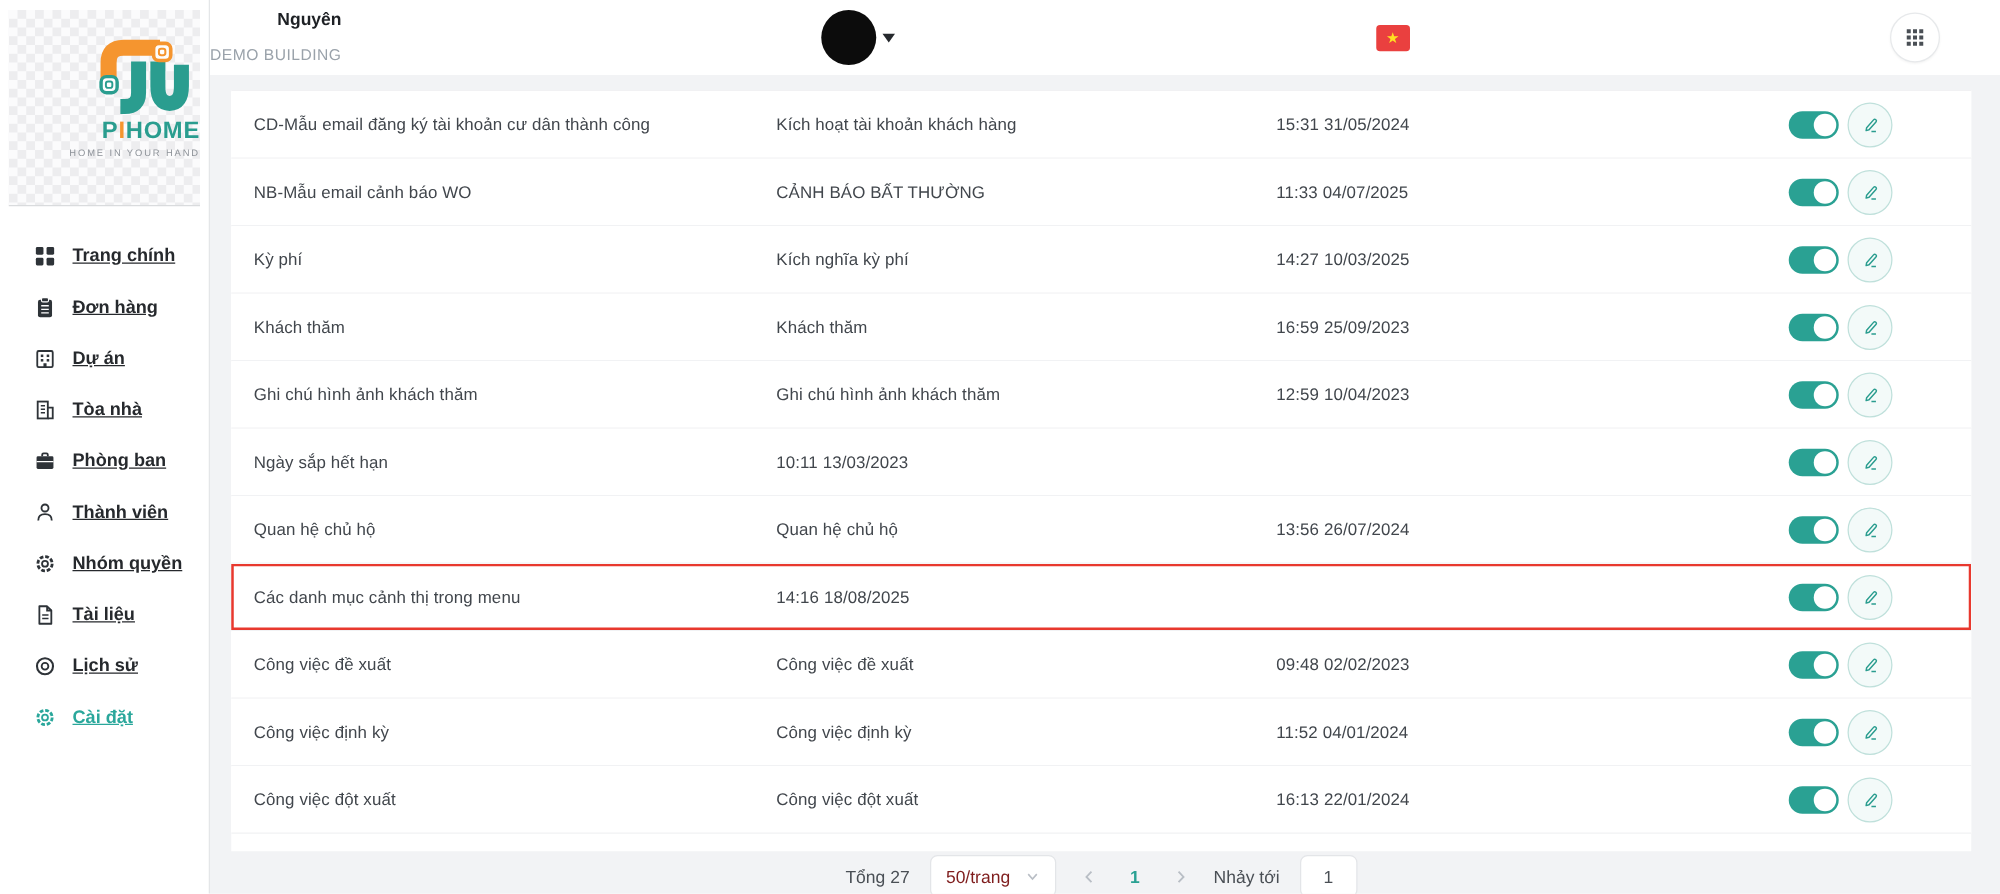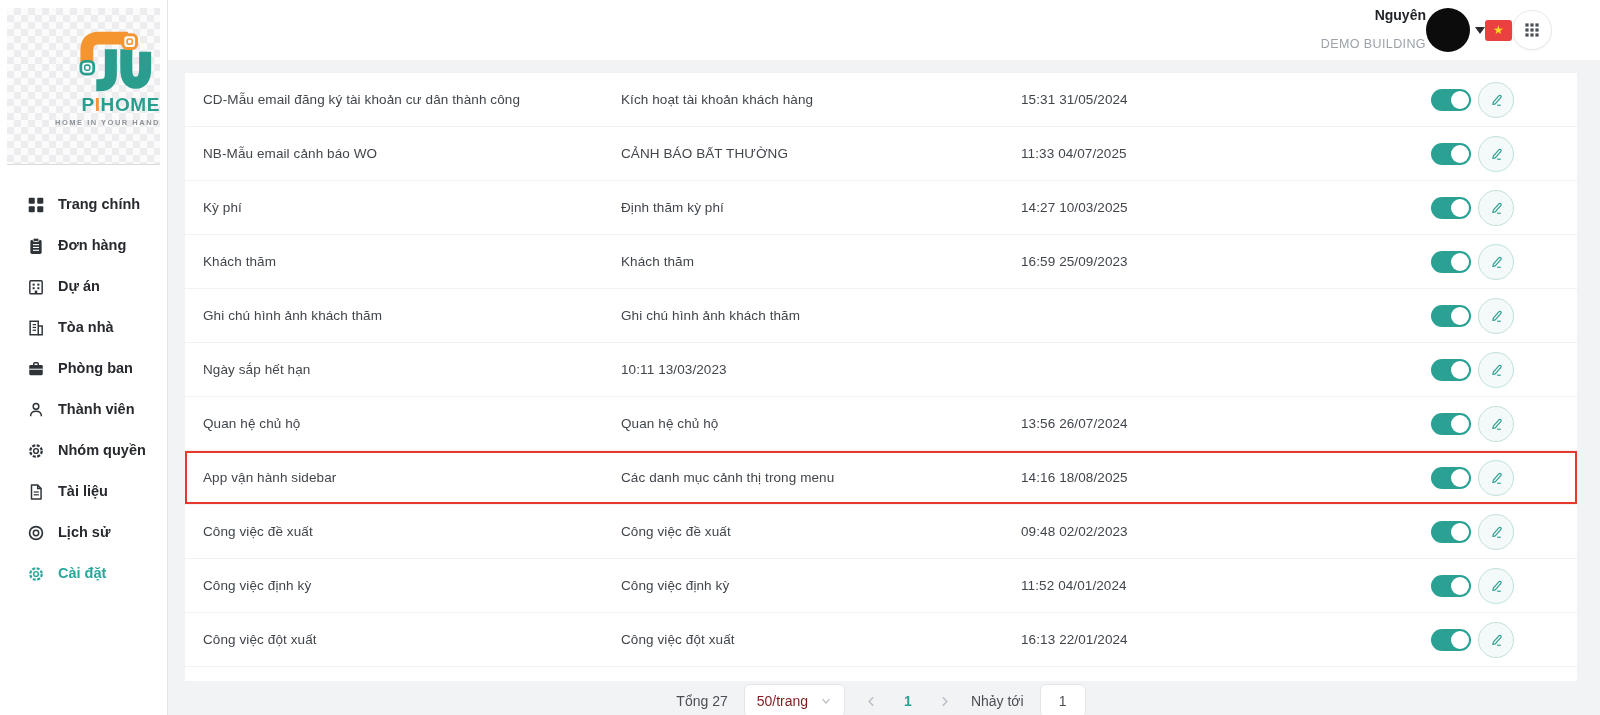--- a/index.html
+++ b/index.html
@@ -22,35 +22,35 @@
     margin:8px 7px 0 7px; height:157px;
     background: repeating-conic-gradient(#ededef 0% 25%, #fbfbfc 0% 50%) 0 0 / 14px 14px;
     border-bottom:1px solid #d9dbdd;
     display:flex; flex-direction:column; align-items:flex-end;
     padding-top:13px;
   }
   .logo-svg { width:88px; height:72px; }
   .logo-word { font-size:19px; font-weight:800; letter-spacing:0.6px; margin-top:2px; line-height:1; }
   .logo-word .t { color:#2a9d8f; }
   .logo-word .o { color:#f5952f; }
-  .logo-tagline { font-size:7.5px; font-weight:700; letter-spacing:1.5px; color:#8d9298; margin-top:4px; }
+  .logo-tagline { font-size:7.5px; font-weight:400; letter-spacing:1.5px; color:#8d9298; margin-top:4px; }
 
   .nav { margin-top:31px; display:flex; flex-direction:column; gap:23px; padding-left:27px; }
-  .nav-item { display:flex; gap:13px; cursor:pointer;
-              color:#26292d; font-weight:700; font-size:14.5px; }
+  .nav-item { display:flex; align-items:center; gap:13px; cursor:pointer;
+              color:#26292d; font-weight:700; font-size:14.5px;text-decoration:underline; }
   .nav-icon { width:18px; height:18px; color:#2e3338; display:flex; align-items:center; }
   .nav-icon svg { width:18px; height:18px; }
   .nav-item.active, .nav-item.active .nav-icon { color:#2aa79b; }
 
   
   .main { flex:1; min-width:0; display:flex; flex-direction:column; }
 
   .topbar {
     height:60px; background:#fff; flex:0 0 60px;
-    display:flex; align-items:center; justify-content:flex-end;
+    display:flex; align-items:center; justify-content:space-between;
     padding-right:48px;
   }
   .user-meta { text-align:right; line-height:1.25; }
   .user-name { font-size:14px; font-weight:700; color:#1e2125; }
   .user-workspace { font-size:12.5px; color:#9aa2aa; letter-spacing:0.4px; margin-top:13px; }
   .avatar-button { display:flex; align-items:center; gap:5px; cursor:pointer; background:none; border:none; padding:0; }
   .avatar { width:44px; height:44px; border-radius:50%; background:#0c0c0c; }
   .caret-down { width:0; height:0; border-left:5px solid transparent; border-right:5px solid transparent; border-top:7px solid #26292d; }
   .flag-button { width:27px; height:21px; border-radius:3px; background:#ea403f; border:none; cursor:pointer;
                  display:flex; align-items:center; justify-content:center; padding:0;
@@ -289,21 +289,21 @@
           <button class="edit-btn">
             <svg viewBox="0 0 16 16">
               <path d="M5 10.5 L10.2 4.6 Q11 3.7 11.9 4.5 Q12.8 5.3 12 6.2 L6.8 12.1 L4.6 12.7 Z" fill="none" stroke="currentColor" stroke-width="1.1" stroke-linejoin="round"></path>
               <line x1="8.6" y1="13.4" x2="12" y2="13.4" stroke="currentColor" stroke-width="1.1"></line>
             </svg>
           </button>
         </div>
       </div>
         <div class="row">
         <div class="cell-name">Kỳ phí</div>
-        <div class="cell-desc">Định thăm kỳ phí</div>
+        <div class="cell-desc">Kích nghĩa kỳ phí</div>
         <div class="cell-time">14:27 10/03/2025</div>
         <div class="cell-actions">
           <button class="toggle">
               <span class="knob"></span>
             </button>
           <button class="edit-btn">
             <svg viewBox="0 0 16 16">
               <path d="M5 10.5 L10.2 4.6 Q11 3.7 11.9 4.5 Q12.8 5.3 12 6.2 L6.8 12.1 L4.6 12.7 Z" fill="none" stroke="currentColor" stroke-width="1.1" stroke-linejoin="round"></path>
               <line x1="8.6" y1="13.4" x2="12" y2="13.4" stroke="currentColor" stroke-width="1.1"></line>
             </svg>
@@ -322,20 +322,21 @@
             <svg viewBox="0 0 16 16">
               <path d="M5 10.5 L10.2 4.6 Q11 3.7 11.9 4.5 Q12.8 5.3 12 6.2 L6.8 12.1 L4.6 12.7 Z" fill="none" stroke="currentColor" stroke-width="1.1" stroke-linejoin="round"></path>
               <line x1="8.6" y1="13.4" x2="12" y2="13.4" stroke="currentColor" stroke-width="1.1"></line>
             </svg>
           </button>
         </div>
       </div>
         <div class="row">
         <div class="cell-name">Ghi chú hình ảnh khách thăm</div>
         <div class="cell-desc">Ghi chú hình ảnh khách thăm</div>
+        <div class="cell-time">12:59 10/04/2023</div>
         <div class="cell-actions">
           <button class="toggle">
               <span class="knob"></span>
             </button>
           <button class="edit-btn">
             <svg viewBox="0 0 16 16">
               <path d="M5 10.5 L10.2 4.6 Q11 3.7 11.9 4.5 Q12.8 5.3 12 6.2 L6.8 12.1 L4.6 12.7 Z" fill="none" stroke="currentColor" stroke-width="1.1" stroke-linejoin="round"></path>
               <line x1="8.6" y1="13.4" x2="12" y2="13.4" stroke="currentColor" stroke-width="1.1"></line>
             </svg>
           </button>
@@ -366,21 +367,20 @@
             </button>
           <button class="edit-btn">
             <svg viewBox="0 0 16 16">
               <path d="M5 10.5 L10.2 4.6 Q11 3.7 11.9 4.5 Q12.8 5.3 12 6.2 L6.8 12.1 L4.6 12.7 Z" fill="none" stroke="currentColor" stroke-width="1.1" stroke-linejoin="round"></path>
               <line x1="8.6" y1="13.4" x2="12" y2="13.4" stroke="currentColor" stroke-width="1.1"></line>
             </svg>
           </button>
         </div>
       </div>
         <div class="row highlighted">
-        <div class="cell-name">App vận hành sidebar</div>
         <div class="cell-desc">Các danh mục cảnh thị trong menu</div>
         <div class="cell-time">14:16 18/08/2025</div>
         <div class="cell-actions">
           <button class="toggle">
               <span class="knob"></span>
             </button>
           <button class="edit-btn">
             <svg viewBox="0 0 16 16">
               <path d="M5 10.5 L10.2 4.6 Q11 3.7 11.9 4.5 Q12.8 5.3 12 6.2 L6.8 12.1 L4.6 12.7 Z" fill="none" stroke="currentColor" stroke-width="1.1" stroke-linejoin="round"></path>
               <line x1="8.6" y1="13.4" x2="12" y2="13.4" stroke="currentColor" stroke-width="1.1"></line>

